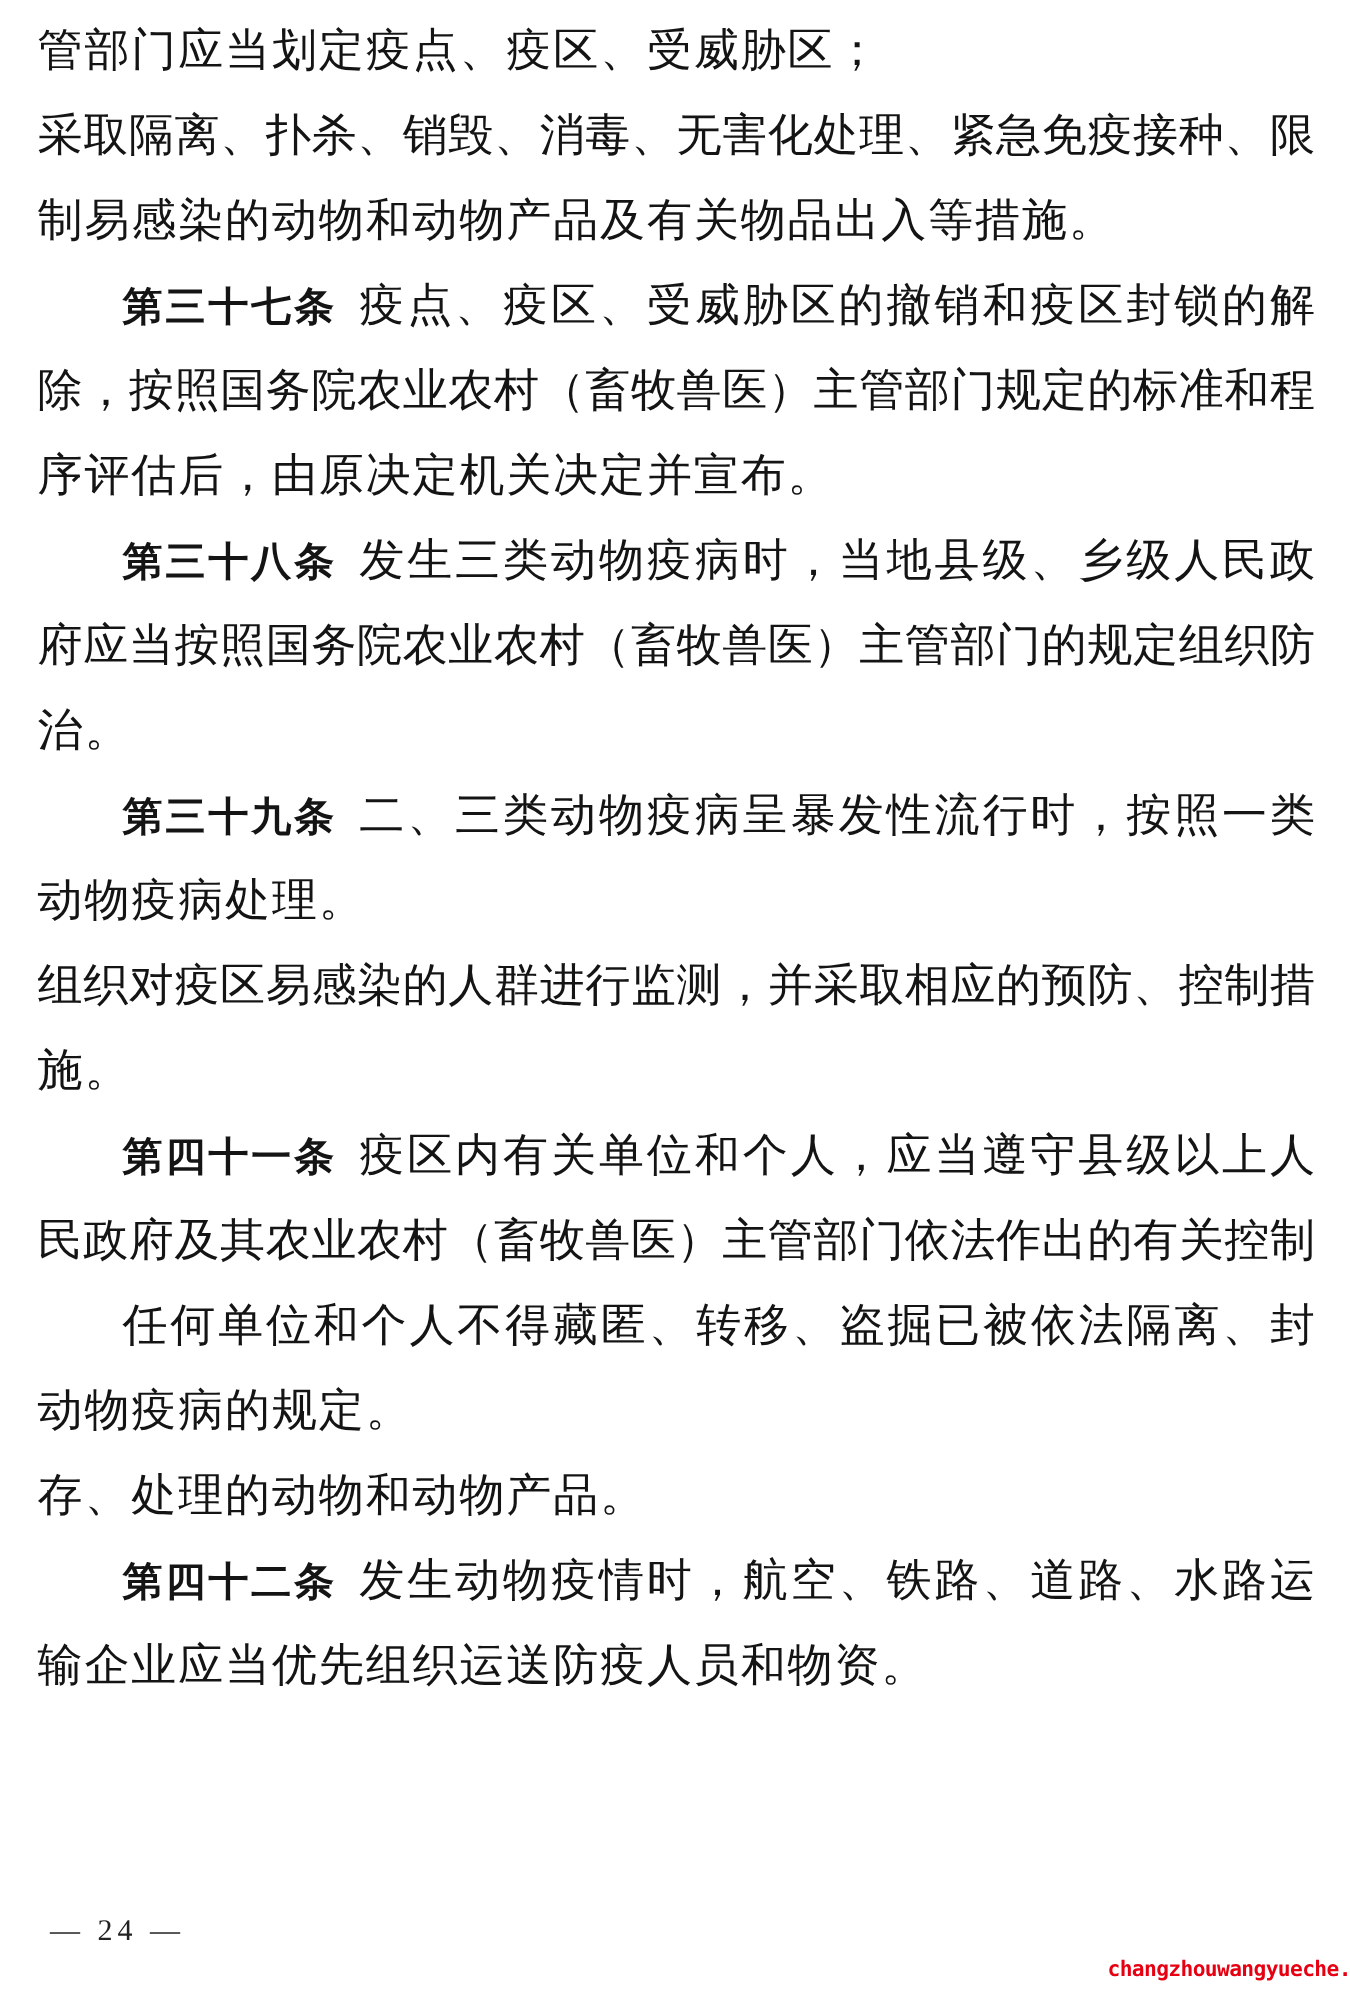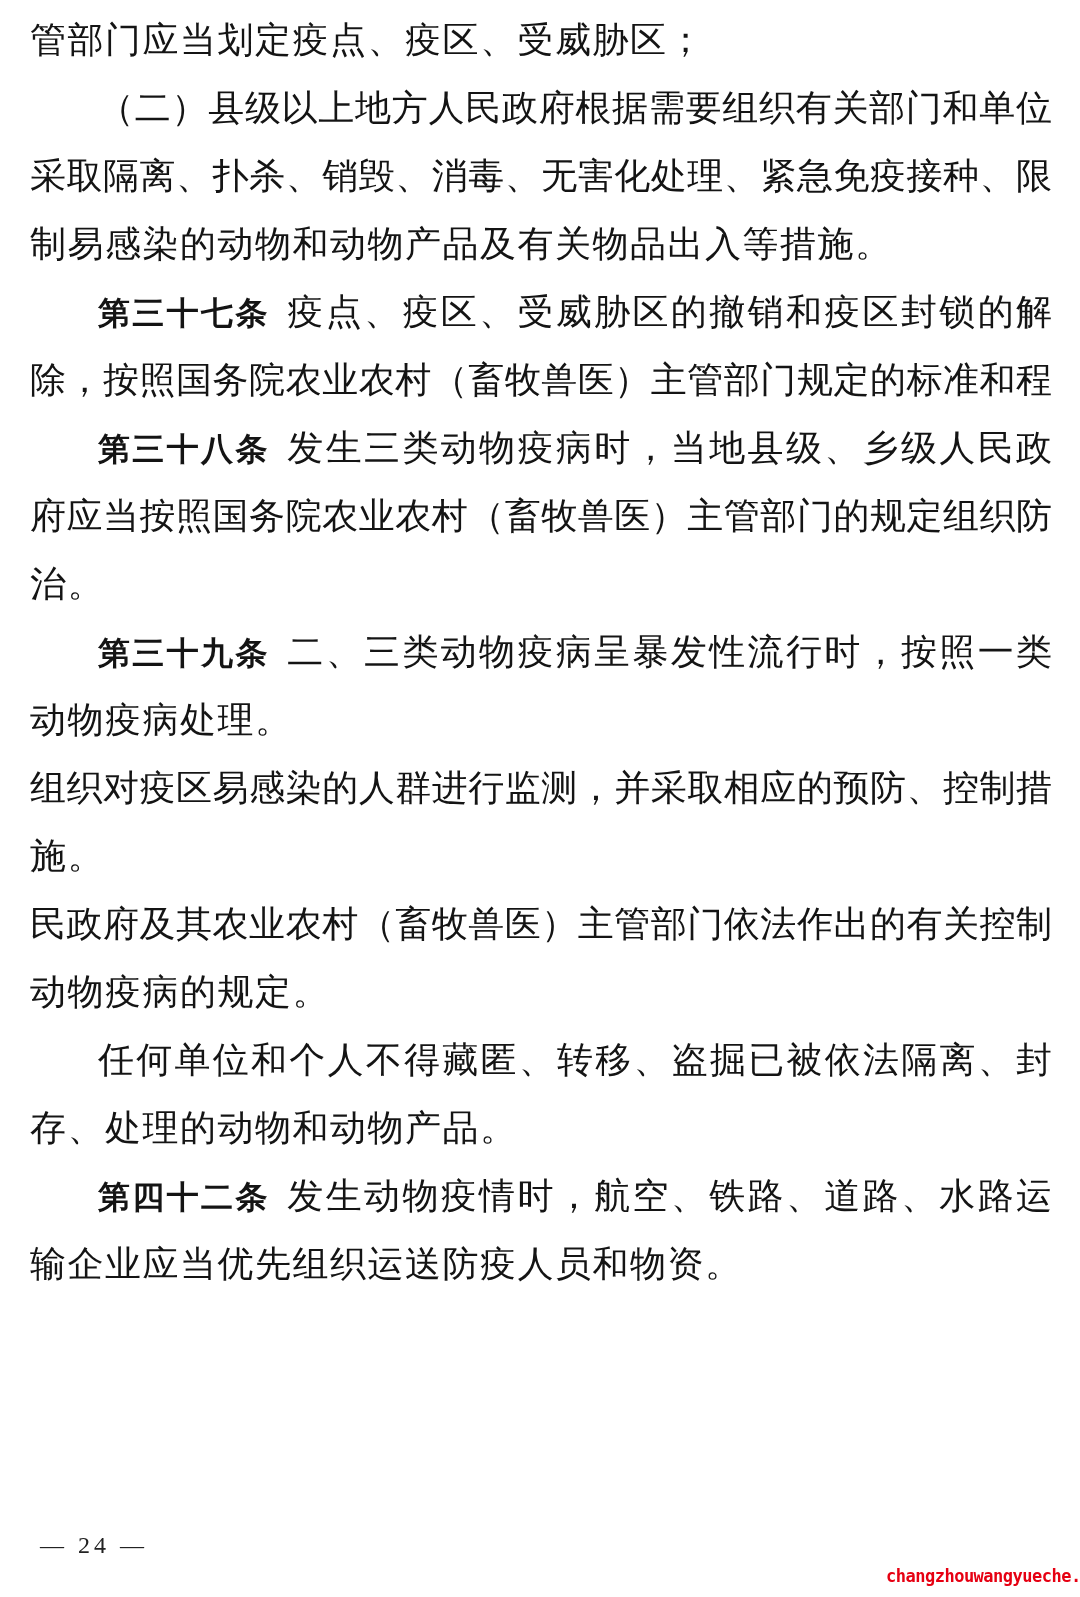--- a/index.html
+++ b/index.html
@@ -66,35 +66,36 @@
     white-space: nowrap;
   }
 </style>
 </head>
 <body>
 
 <div class="page" style="background: rgb(255, 255, 255); border-radius: 17px;">
 
   <div class="doc-body">
       <div class="line">管部门应当划定疫点、疫区、受威胁区；</div>
-      <div class="line indent fill">（二）县级以上地方人民政府根据需要组织有关部门和单位</div>
       <div class="line fill">采取隔离、扑杀、销毁、消毒、无害化处理、紧急免疫接种、限</div>
       <div class="line">制易感染的动物和动物产品及有关物品出入等措施。</div>
       <div class="line indent fill"><span class="article-no">第三十七条</span>疫点、疫区、受威胁区的撤销和疫区封锁的解</div>
       <div class="line fill">除，按照国务院农业农村（畜牧兽医）主管部门规定的标准和程</div>
+      <div class="line">序评估后，由原决定机关决定并宣布。</div>
       <div class="line indent fill"><span class="article-no">第三十八条</span>发生三类动物疫病时，当地县级、乡级人民政</div>
       <div class="line fill">府应当按照国务院农业农村（畜牧兽医）主管部门的规定组织防</div>
       <div class="line">治。</div>
       <div class="line indent fill"><span class="article-no">第三十九条</span>二、三类动物疫病呈暴发性流行时，按照一类</div>
       <div class="line">动物疫病处理。</div>
       <div class="line fill">组织对疫区易感染的人群进行监测，并采取相应的预防、控制措</div>
       <div class="line">施。</div>
+      <div class="line indent fill"><span class="article-no">第四十一条</span>疫区内有关单位和个人，应当遵守县级以上人</div>
       <div class="line fill">民政府及其农业农村（畜牧兽医）主管部门依法作出的有关控制</div>
+      <div class="line indent fill">任何单位和个人不得藏匿、转移、盗掘已被依法隔离、封</div>
       <div class="line">动物疫病的规定。</div>
-      <div class="line indent fill">任何单位和个人不得藏匿、转移、盗掘已被依法隔离、封</div>
       <div class="line">存、处理的动物和动物产品。</div>
       <div class="line indent fill"><span class="article-no">第四十二条</span>发生动物疫情时，航空、铁路、道路、水路运</div>
       <div class="line">输企业应当优先组织运送防疫人员和物资。</div>
     </div>
 
   <div class="footer-page">— 24 —</div>
 
   <div class="watermark" title="changzhouwangyueche.cc" style="color: rgb(230, 0, 18);">changzhouwangyueche.cc</div>
 
 </div>

